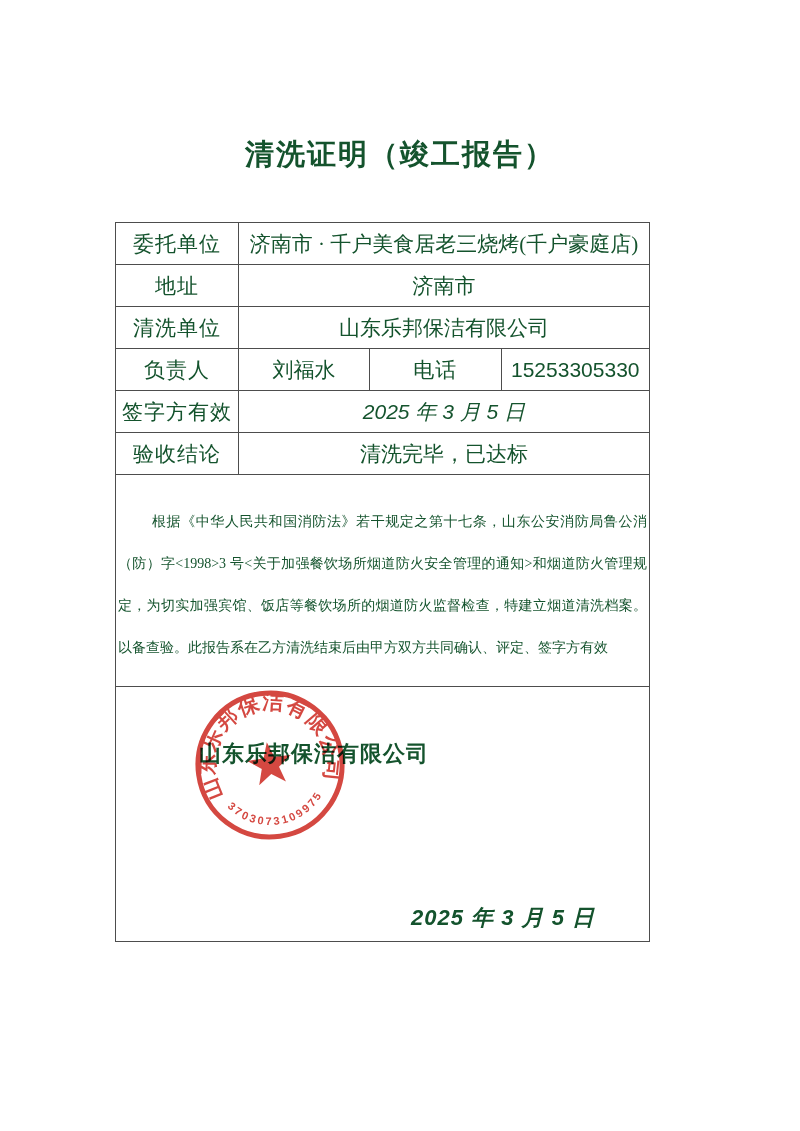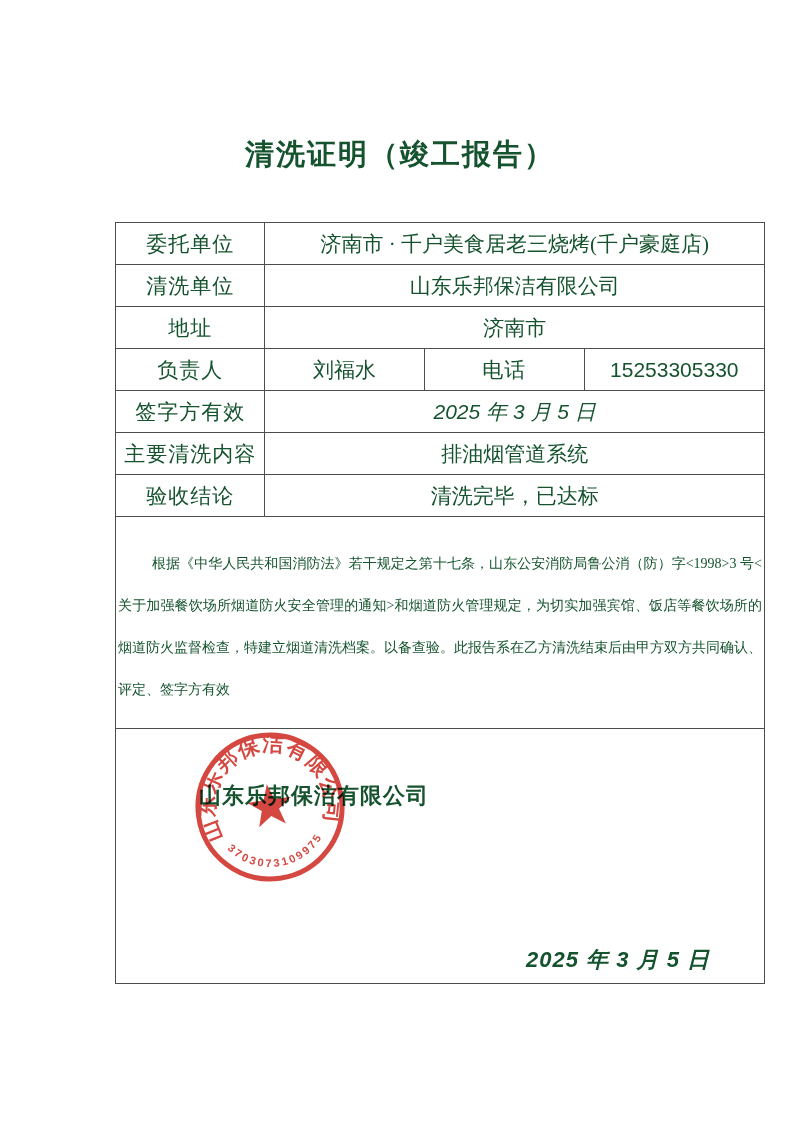--- a/index.html
+++ b/index.html
@@ -7,21 +7,21 @@
     position:relative;width:800px;height:1131px;background:#ffffff;
     font-family:"Liberation Serif","DejaVu Serif",serif;color:#14532d;
     overflow:hidden;
     margin-top:39px;
   }
   .doc-title{
     position:absolute;top:96px;left:0;width:800px;margin:0;
     text-align:center;font-size:29px;font-weight:bold;letter-spacing:2px;
   }
   table.doc{
-    position:absolute;left:115px;top:183px;width:650px;
+    position:absolute;left:115px;top:183px;width:535px;
     border-collapse:collapse;table-layout:fixed;
   }
   table.doc td{
     border:1px solid #4d4d4d;
     font-size:21px;text-align:center;vertical-align:middle;
     padding:0 2px;overflow:hidden;
   }
   tr.info-row{height:42px;}
   td.cell-label{letter-spacing:1px;}
   .num{font-family:"Liberation Sans","DejaVu Sans",sans-serif;font-size:20px;}
@@ -68,40 +68,36 @@
       <col style="width:24.6%">
       <col style="width:24.6%">
       <col style="width:27.8%">
     </colgroup>
     <tbody>
       <tr class="info-row">
         <td class="cell-label">委托单位</td>
         <td colspan="3">济南市 · 千户美食居老三烧烤(千户豪庭店)</td>
       </tr>
       <tr class="info-row">
+        <td class="cell-label">地址</td>
+        <td colspan="3">济南市</td>
+      </tr>
+      <tr class="info-row">
         <td class="cell-label">清洗单位</td>
         <td colspan="3">山东乐邦保洁有限公司</td>
-      </tr>
-      <tr class="info-row">
-        <td class="cell-label">地址</td>
-        <td colspan="3">济南市</td>
       </tr>
       <tr class="info-row">
         <td class="cell-label">负责人</td>
         <td>刘福水</td>
         <td class="cell-label">电话</td>
         <td class="num">15253305330</td>
       </tr>
       <tr class="info-row">
         <td class="cell-label">签字方有效</td>
         <td colspan="3" class="num-mixed">2025 年 3 月 5 日</td>
-      </tr>
-      <tr class="info-row">
-        <td class="cell-label">主要清洗内容</td>
-        <td colspan="3">排油烟管道系统</td>
       </tr>
       <tr class="info-row">
         <td class="cell-label">验收结论</td>
         <td colspan="3">清洗完毕，已达标</td>
       </tr>
       <tr>
         <td colspan="4" class="notice-cell">
           <p class="notice-text">根据《中华人民共和国消防法》若干规定之第十七条，山东公安消防局鲁公消（防）字&lt;1998&gt;3 号&lt;关于加强餐饮场所烟道防火安全管理的通知&gt;和烟道防火管理规定，为切实加强宾馆、饭店等餐饮场所的烟道防火监督检查，特建立烟道清洗档案。以备查验。此报告系在乙方清洗结束后由甲方双方共同确认、评定、签字方有效</p>
         </td>
       </tr>

